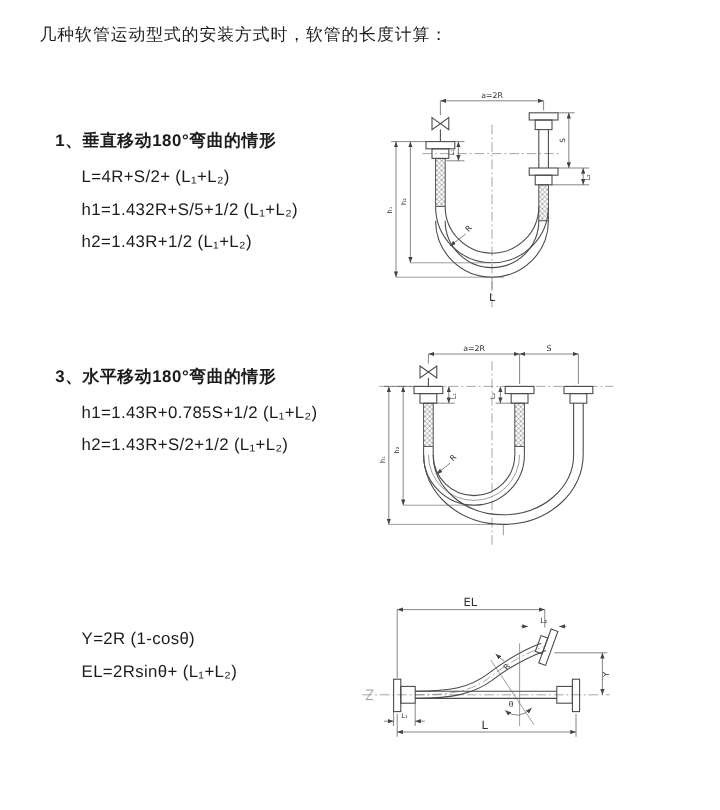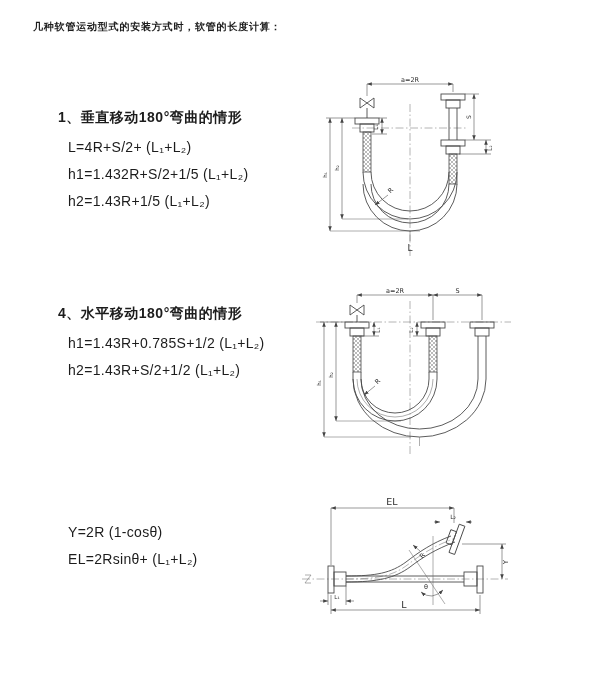--- a/index.html
+++ b/index.html
@@ -1,25 +1,25 @@
 <!DOCTYPE html>
 <html><head>
 <meta charset="utf-8">
 <style>
   html,body{margin:0;padding:0;}
   body{
     width:600px;height:675px;position:relative;background:#ffffff;
     font-family:"Liberation Sans","DejaVu Sans",sans-serif;color:#1c1c1c;overflow:hidden;
   }
   .page-title{
-    position:absolute;left:33px;top:20px;font-size:10px;font-weight:bold;
+    position:absolute;left:33px;top:20px;font-size:14px;font-weight:normal;
     letter-spacing:0.8px;white-space:nowrap;
   }
   .section{position:absolute;left:46px;}
-  .section .heading{font-size:14px;font-weight:bold;line-height:18px;letter-spacing:0.5px;margin:0 0 8px 12px;white-space:nowrap;}
+  .section .heading{font-size:14px;font-weight:bold;line-height:18px;letter-spacing:0.5px;margin:0 0 8px 0;white-space:nowrap;}
   .section .formula{
     font-family:Liberation Sans, sans-serif;
     font-size:14px;line-height:27px;padding-left:22px;letter-spacing:0.3px;white-space:nowrap;
   }
   #sec1{top:108px;} #sec2{top:304px;} #sec3{top:519px;}
   .dg{position:absolute;}
   #dg1{left:308px;top:70px;} #dg2{left:306px;top:283px;} #dg3{left:296px;top:492px;}
   svg{display:block;}
   .dwg{stroke:#4a4a4a;stroke-width:0.9;fill:none;}
   .thin{stroke:#6a6a6a;stroke-width:0.55;fill:none;}
@@ -29,26 +29,26 @@
   svg text{fill:#2e2e2e;font-family:"DejaVu Sans","Liberation Sans",sans-serif;}
 </style>
 </head>
 <body>
 
 <div class="page-title">几种软管运动型式的安装方式时，软管的长度计算：</div>
 
 <div class="section" id="sec1">
   <div class="heading">1、垂直移动180°弯曲的情形</div>
   <div class="formula">L=4R+S/2+ (L₁+L₂)</div>
-  <div class="formula">h1=1.432R+S/2+1/5 (L₁+L₂)</div>
-  <div class="formula">h2=1.43R+1/5 (L₁+L₂)</div>
+  <div class="formula">h1=1.432R+S/5+1/2 (L₁+L₂)</div>
+  <div class="formula">h2=1.43R+1/2 (L₁+L₂)</div>
 </div>
 
 <div class="section" id="sec2">
-  <div class="heading">4、水平移动180°弯曲的情形</div>
+  <div class="heading">3、水平移动180°弯曲的情形</div>
   <div class="formula">h1=1.43R+0.785S+1/2 (L₁+L₂)</div>
   <div class="formula">h2=1.43R+S/2+1/2 (L₁+L₂)</div>
 </div>
 
 <div class="section" id="sec3">
   <div class="formula">Y=2R (1-cosθ)</div>
   <div class="formula">EL=2Rsinθ+ (L₁+L₂)</div>
 </div>
 
 <div class="dg" id="dg1">

